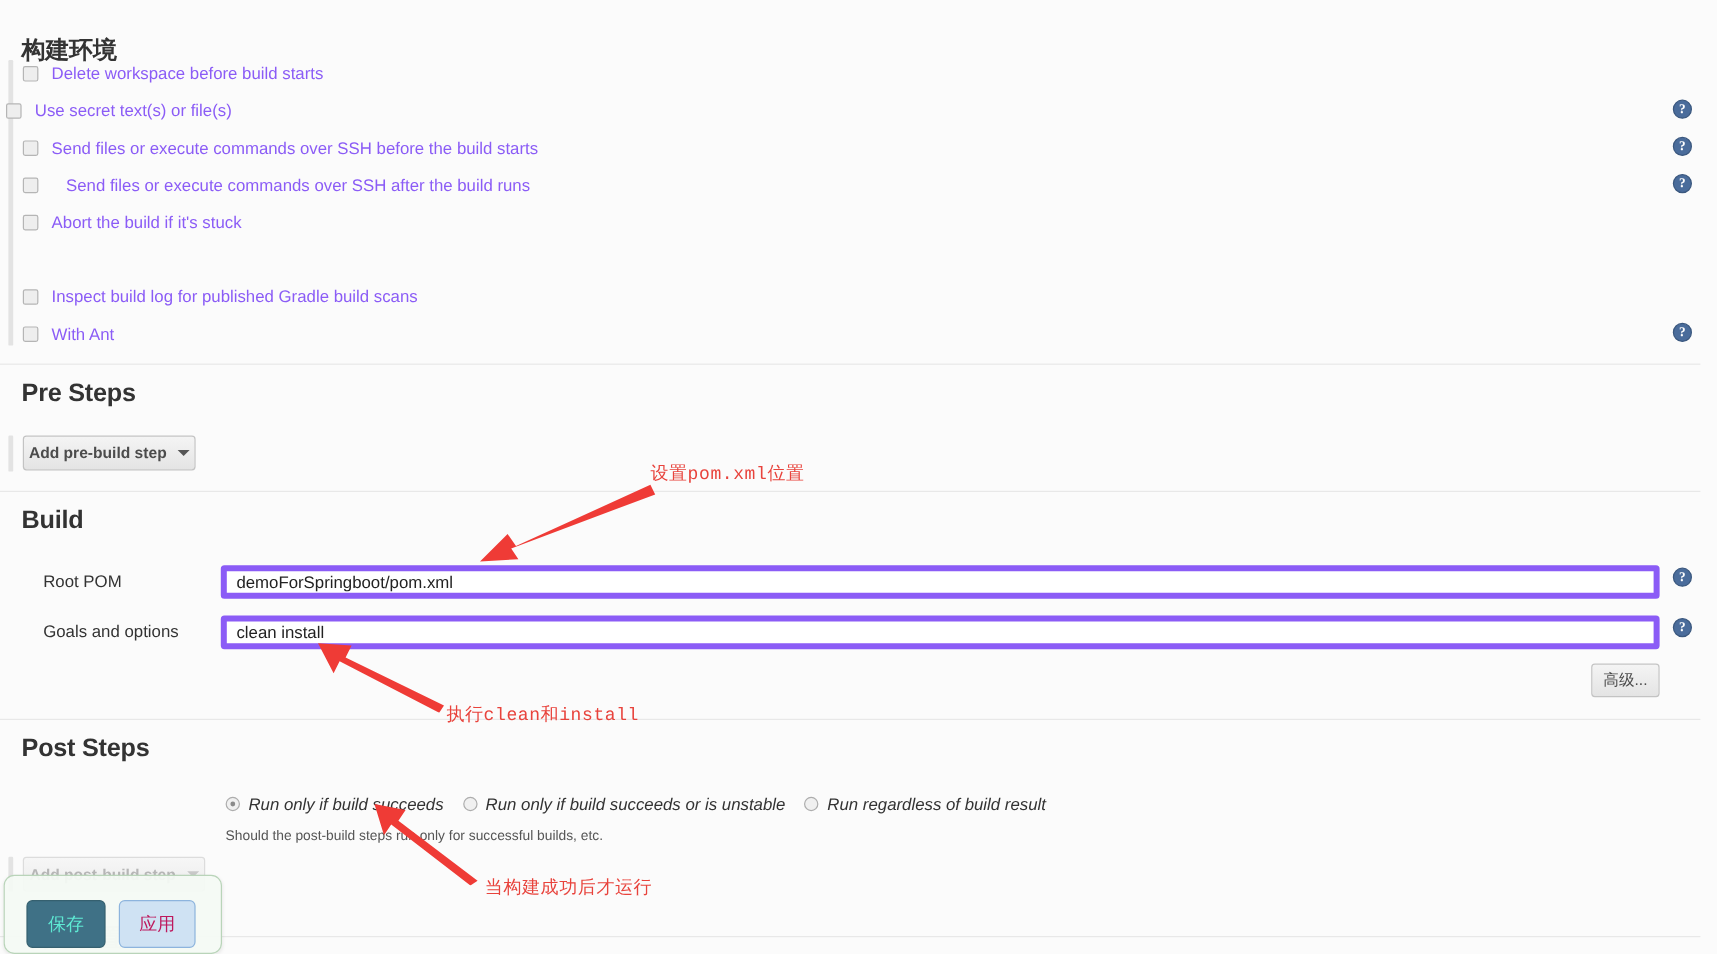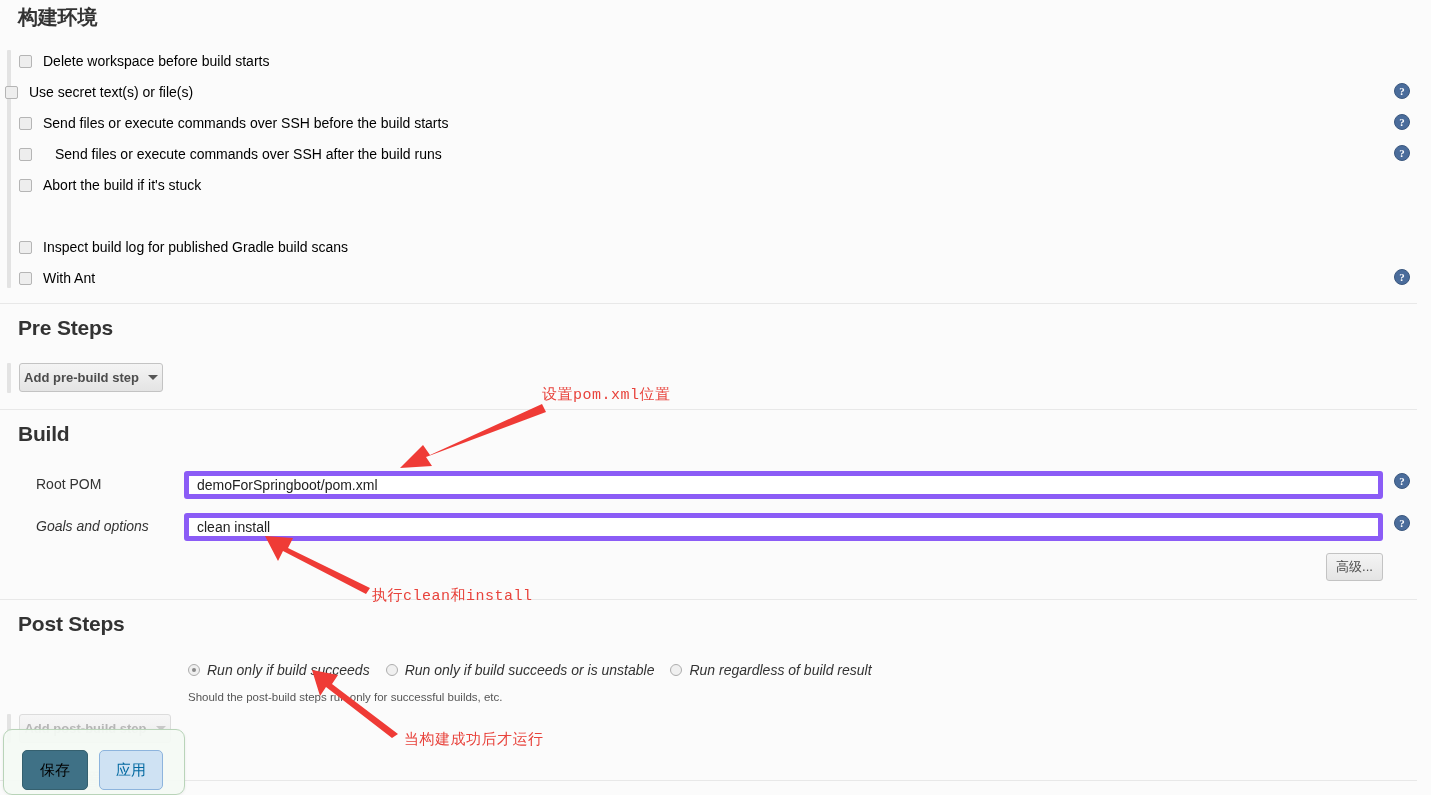--- a/index.html
+++ b/index.html
@@ -17,21 +17,21 @@
   }
 
   
   .section-title {
     position: absolute;
     font-size: 21px;
     font-weight: bold;
     color: #333;
     letter-spacing: -0.2px;
   }
-  .section-title.cjk { font-size: 20px; }
+  .section-title.cjk { font-size: 20px; margin-top: 24px; }
 
   
   .divider {
     position: absolute;
     left: 0;
     height: 1px;
     background: #e8e8e8;
   }
 
   
@@ -53,21 +53,21 @@
     width: 13px; height: 13px;
     border: 1px solid #b5b5b5;
     background: #eeeeee;
     border-radius: 2px;
     flex: 0 0 auto;
     display: inline-block;
   }
   .cb-label {
     margin-left: 11px;
     font-size: 14px;
-    color: #000000;
+    color: #8b5cf6;
     white-space: nowrap;
     line-height: 20px;
   }
 
   
   .help-icon {
     position: absolute;
     width: 16px; height: 16px;
     border-radius: 50%;
     background: #4a6c9b;
@@ -200,26 +200,26 @@
     font-size: 15px;
     display: flex;
     align-items: center;
     justify-content: center;
     cursor: pointer;
     font-weight: normal;
   }
   .save-btn.primary {
     background: #3f7186;
     border: 1px solid #35606f;
-    color: #000000;
+    color: #5eead4;
   }
   .save-btn.secondary {
     background: #cfe2f3;
     border: 1px solid #8db4dd;
-    color: #0369a1;
+    color: #be185d;
   }
 
   .ghost-text {
     position: absolute;
     font-size: 20px;
     font-weight: bold;
     color: #dedede;
     white-space: nowrap;
   }
 </style>
@@ -278,21 +278,21 @@
   </div>
 
   <div class="divider" style="top:409px; width:1417px;"></div>
 
   <div class="section-title" style="left:18px; top:422px;">Build</div>
 
   <div class="field-label" style="left:36px; top:476px;">Root POM</div>
   <input class="text-input" style="left: 184px; top: 471px; width: 1199px;" value="demoForSpringboot/pom.xml">
   <div class="help-icon" style="left:1394px; top:473px;">?</div>
 
-  <div class="field-label" style="left:36px; top:518px;font-style:italic;">Goals and options</div>
+  <div class="field-label" style="left:36px; top:518px;">Goals and options</div>
   <input class="text-input" style="left: 184px; top: 513px; width: 1199px;" value="clean install">
   <div class="help-icon" style="left:1394px; top:515px;">?</div>
 
   <div class="btn" style="left:1326px; top:553px; width:57px; height:28px; font-weight:normal; font-size:13px;">
     <span>高级...</span>
   </div>
 
   <div class="divider" style="top:599px; width:1417px;"></div>
 
   <div class="section-title" style="left:18px; top:612px;">Post Steps</div>

